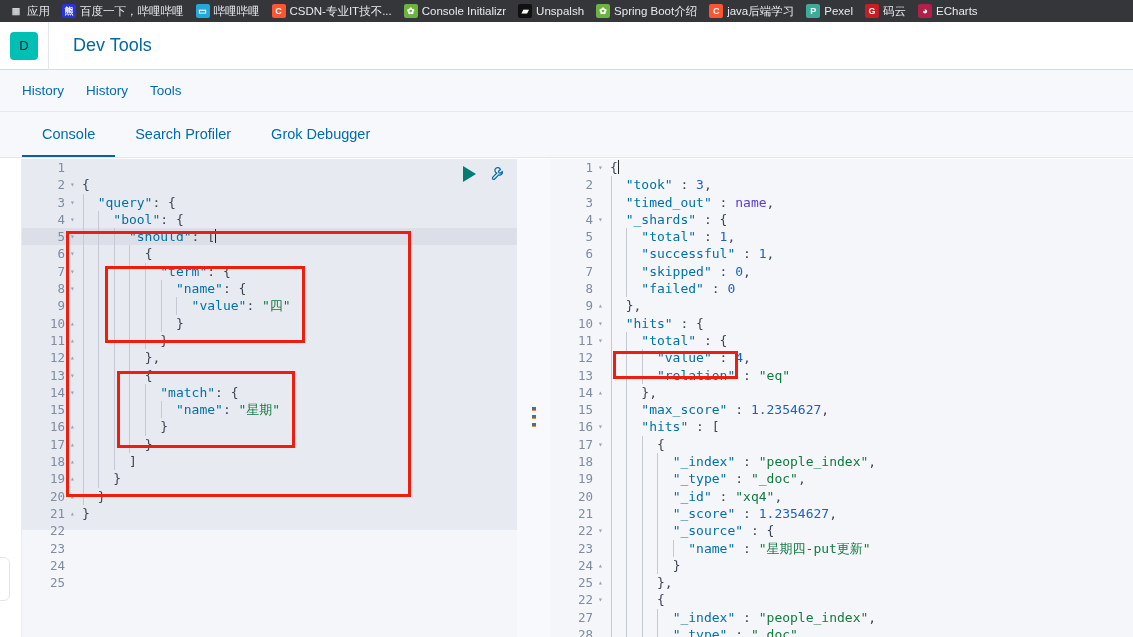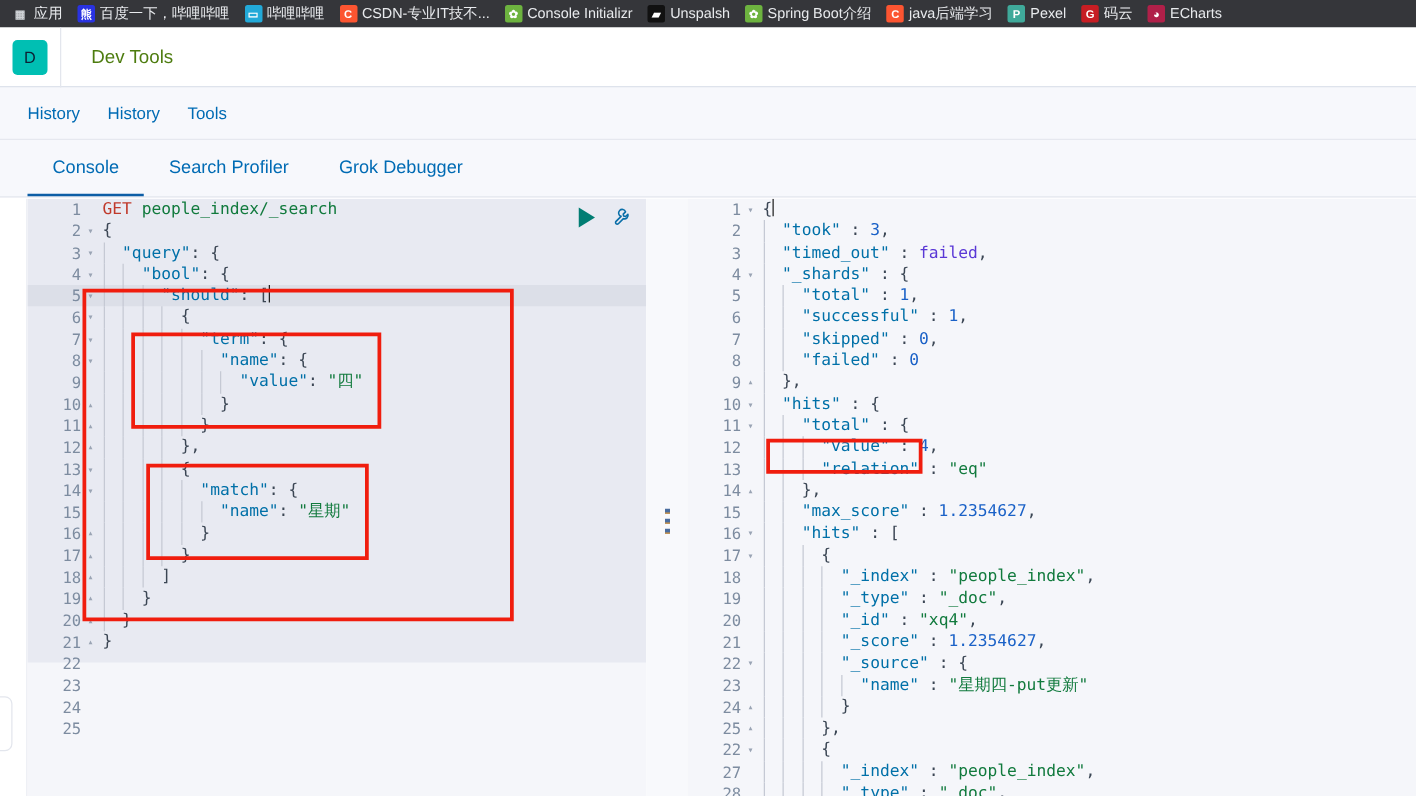--- a/index.html
+++ b/index.html
@@ -69,22 +69,22 @@
     width: 28px; height: 28px;
     background: #00bfb3;
     border-radius: 4px;
     color: #0b2034;
     font-size: 13px;
     display: flex; align-items:center; justify-content:center;
     font-family: "Liberation Sans", sans-serif;
   }
   #app-title {
     padding-left: 24px;
-    font-size: 15px;
-    color: #4d7c0f;
+    font-size: 18px;
+    color: #0369a1;
   }
 
   
   #sub-nav {
     height: 42px;
     background: #f7f8fc;
     border-bottom: 1px solid #e6e8ef;
     display: flex;
     align-items: center;
     padding-left: 22px;
@@ -347,21 +347,21 @@
     <div id="request-editor-surface"></div>
     <div id="request-actions">
       <div id="play-button" title="run"></div>
       <div id="wrench-button">
         <svg width="17" height="17" viewBox="0 0 24 24" fill="none" stroke="#0a6ea8" stroke-width="1.8" stroke-linecap="round" stroke-linejoin="round">
           <path d="M14.7 6.3a4 4 0 1 0-5 5.1L4 17.1a1.8 1.8 0 0 0 2.6 2.6l5.7-5.7a4 4 0 0 0 5.1-5l-2.6 2.6-2.2-.5-.5-2.2z"></path>
         </svg>
       </div>
     </div>
     <div class="code-rows" id="request-rows">
-        <div class="code-row"><div class="ln">1</div><div class="fold"></div><div class="code-text"><span class="guides"></span><span class="t-method">GET</span><span class="t-plain"> </span><span class="t-url">people_index/_search</span></div></div>
+        <div class="code-row"><div class="ln">1</div><div class="fold"></div></div>
         <div class="code-row"><div class="ln">2</div><div class="fold">▾</div><div class="code-text"><span class="guides"></span><span class="t-punct">{</span></div></div>
         <div class="code-row"><div class="ln">3</div><div class="fold">▾</div><div class="code-text"><span class="guides"><i style="left: 5.6px;"></i></span><span class="t-plain">  </span><span class="t-key">"query"</span><span class="t-punct">: {</span></div></div>
         <div class="code-row"><div class="ln">4</div><div class="fold">▾</div><div class="code-text"><span class="guides"><i style="left: 5.6px;"></i><i style="left: 21.2px;"></i></span><span class="t-plain">    </span><span class="t-key">"bool"</span><span class="t-punct">: {</span></div></div>
         <div class="code-row highlight"><div class="ln">5</div><div class="fold">▾</div><div class="code-text"><span class="guides"><i style="left: 5.6px;"></i><i style="left: 21.2px;"></i><i style="left: 36.8px;"></i></span><span class="t-plain">      </span><span class="t-key">"should"</span><span class="t-punct">: [</span><span class="caret"></span></div></div>
         <div class="code-row"><div class="ln">6</div><div class="fold">▾</div><div class="code-text"><span class="guides"><i style="left: 5.6px;"></i><i style="left: 21.2px;"></i><i style="left: 36.8px;"></i><i style="left: 52.4px;"></i></span><span class="t-plain">        </span><span class="t-punct">{</span></div></div>
         <div class="code-row"><div class="ln">7</div><div class="fold">▾</div><div class="code-text"><span class="guides"><i style="left: 5.6px;"></i><i style="left: 21.2px;"></i><i style="left: 36.8px;"></i><i style="left: 52.4px;"></i><i style="left: 68px;"></i></span><span class="t-plain">          </span><span class="t-key">"term"</span><span class="t-punct">: {</span></div></div>
         <div class="code-row"><div class="ln">8</div><div class="fold">▾</div><div class="code-text"><span class="guides"><i style="left: 5.6px;"></i><i style="left: 21.2px;"></i><i style="left: 36.8px;"></i><i style="left: 52.4px;"></i><i style="left: 68px;"></i><i style="left: 83.6px;"></i></span><span class="t-plain">            </span><span class="t-key">"name"</span><span class="t-punct">: {</span></div></div>
         <div class="code-row"><div class="ln">9</div><div class="fold"></div><div class="code-text"><span class="guides"><i style="left: 5.6px;"></i><i style="left: 21.2px;"></i><i style="left: 36.8px;"></i><i style="left: 52.4px;"></i><i style="left: 68px;"></i><i style="left: 83.6px;"></i><i style="left: 99.2px;"></i></span><span class="t-plain">              </span><span class="t-key">"value"</span><span class="t-punct">: </span><span class="t-str">"四"</span></div></div>
         <div class="code-row"><div class="ln">10</div><div class="fold">▴</div><div class="code-text"><span class="guides"><i style="left: 5.6px;"></i><i style="left: 21.2px;"></i><i style="left: 36.8px;"></i><i style="left: 52.4px;"></i><i style="left: 68px;"></i><i style="left: 83.6px;"></i></span><span class="t-plain">            </span><span class="t-punct">}</span></div></div>
         <div class="code-row"><div class="ln">11</div><div class="fold">▴</div><div class="code-text"><span class="guides"><i style="left: 5.6px;"></i><i style="left: 21.2px;"></i><i style="left: 36.8px;"></i><i style="left: 52.4px;"></i><i style="left: 68px;"></i></span><span class="t-plain">          </span><span class="t-punct">}</span></div></div>
@@ -387,21 +387,21 @@
       <i></i>
         <i></i>
         <i></i>
     </div>
   </div>
 
   <div class="editor-pane" id="response-pane">
     <div class="code-rows" id="response-rows">
         <div class="code-row"><div class="ln">1</div><div class="fold">▾</div><div class="code-text"><span class="guides"></span><span class="t-punct">{</span><span class="caret"></span></div></div>
         <div class="code-row"><div class="ln">2</div><div class="fold"></div><div class="code-text"><span class="guides"><i style="left: 5.6px;"></i></span><span class="t-plain">  </span><span class="t-key">"took"</span><span class="t-punct"> : </span><span class="t-num">3</span><span class="t-punct">,</span></div></div>
-        <div class="code-row"><div class="ln">3</div><div class="fold"></div><div class="code-text"><span class="guides"><i style="left: 5.6px;"></i></span><span class="t-plain">  </span><span class="t-key">"timed_out"</span><span class="t-punct"> : </span><span class="t-bool">failed</span><span class="t-punct">,</span></div></div>
+        <div class="code-row"><div class="ln">3</div><div class="fold"></div><div class="code-text"><span class="guides"><i style="left: 5.6px;"></i></span><span class="t-plain">  </span><span class="t-key">"timed_out"</span><span class="t-punct"> : </span><span class="t-bool">name</span><span class="t-punct">,</span></div></div>
         <div class="code-row"><div class="ln">4</div><div class="fold">▾</div><div class="code-text"><span class="guides"><i style="left: 5.6px;"></i></span><span class="t-plain">  </span><span class="t-key">"_shards"</span><span class="t-punct"> : {</span></div></div>
         <div class="code-row"><div class="ln">5</div><div class="fold"></div><div class="code-text"><span class="guides"><i style="left: 5.6px;"></i><i style="left: 21.2px;"></i></span><span class="t-plain">    </span><span class="t-key">"total"</span><span class="t-punct"> : </span><span class="t-num">1</span><span class="t-punct">,</span></div></div>
         <div class="code-row"><div class="ln">6</div><div class="fold"></div><div class="code-text"><span class="guides"><i style="left: 5.6px;"></i><i style="left: 21.2px;"></i></span><span class="t-plain">    </span><span class="t-key">"successful"</span><span class="t-punct"> : </span><span class="t-num">1</span><span class="t-punct">,</span></div></div>
         <div class="code-row"><div class="ln">7</div><div class="fold"></div><div class="code-text"><span class="guides"><i style="left: 5.6px;"></i><i style="left: 21.2px;"></i></span><span class="t-plain">    </span><span class="t-key">"skipped"</span><span class="t-punct"> : </span><span class="t-num">0</span><span class="t-punct">,</span></div></div>
         <div class="code-row"><div class="ln">8</div><div class="fold"></div><div class="code-text"><span class="guides"><i style="left: 5.6px;"></i><i style="left: 21.2px;"></i></span><span class="t-plain">    </span><span class="t-key">"failed"</span><span class="t-punct"> : </span><span class="t-num">0</span></div></div>
         <div class="code-row"><div class="ln">9</div><div class="fold">▴</div><div class="code-text"><span class="guides"><i style="left: 5.6px;"></i></span><span class="t-plain">  </span><span class="t-punct">},</span></div></div>
         <div class="code-row"><div class="ln">10</div><div class="fold">▾</div><div class="code-text"><span class="guides"><i style="left: 5.6px;"></i></span><span class="t-plain">  </span><span class="t-key">"hits"</span><span class="t-punct"> : {</span></div></div>
         <div class="code-row"><div class="ln">11</div><div class="fold">▾</div><div class="code-text"><span class="guides"><i style="left: 5.6px;"></i><i style="left: 21.2px;"></i></span><span class="t-plain">    </span><span class="t-key">"total"</span><span class="t-punct"> : {</span></div></div>
         <div class="code-row"><div class="ln">12</div><div class="fold"></div><div class="code-text"><span class="guides"><i style="left: 5.6px;"></i><i style="left: 21.2px;"></i><i style="left: 36.8px;"></i></span><span class="t-plain">      </span><span class="t-key">"value"</span><span class="t-punct"> : </span><span class="t-num">4</span><span class="t-punct">,</span></div></div>
         <div class="code-row"><div class="ln">13</div><div class="fold"></div><div class="code-text"><span class="guides"><i style="left: 5.6px;"></i><i style="left: 21.2px;"></i><i style="left: 36.8px;"></i></span><span class="t-plain">      </span><span class="t-key">"relation"</span><span class="t-punct"> : </span><span class="t-str">"eq"</span></div></div>

